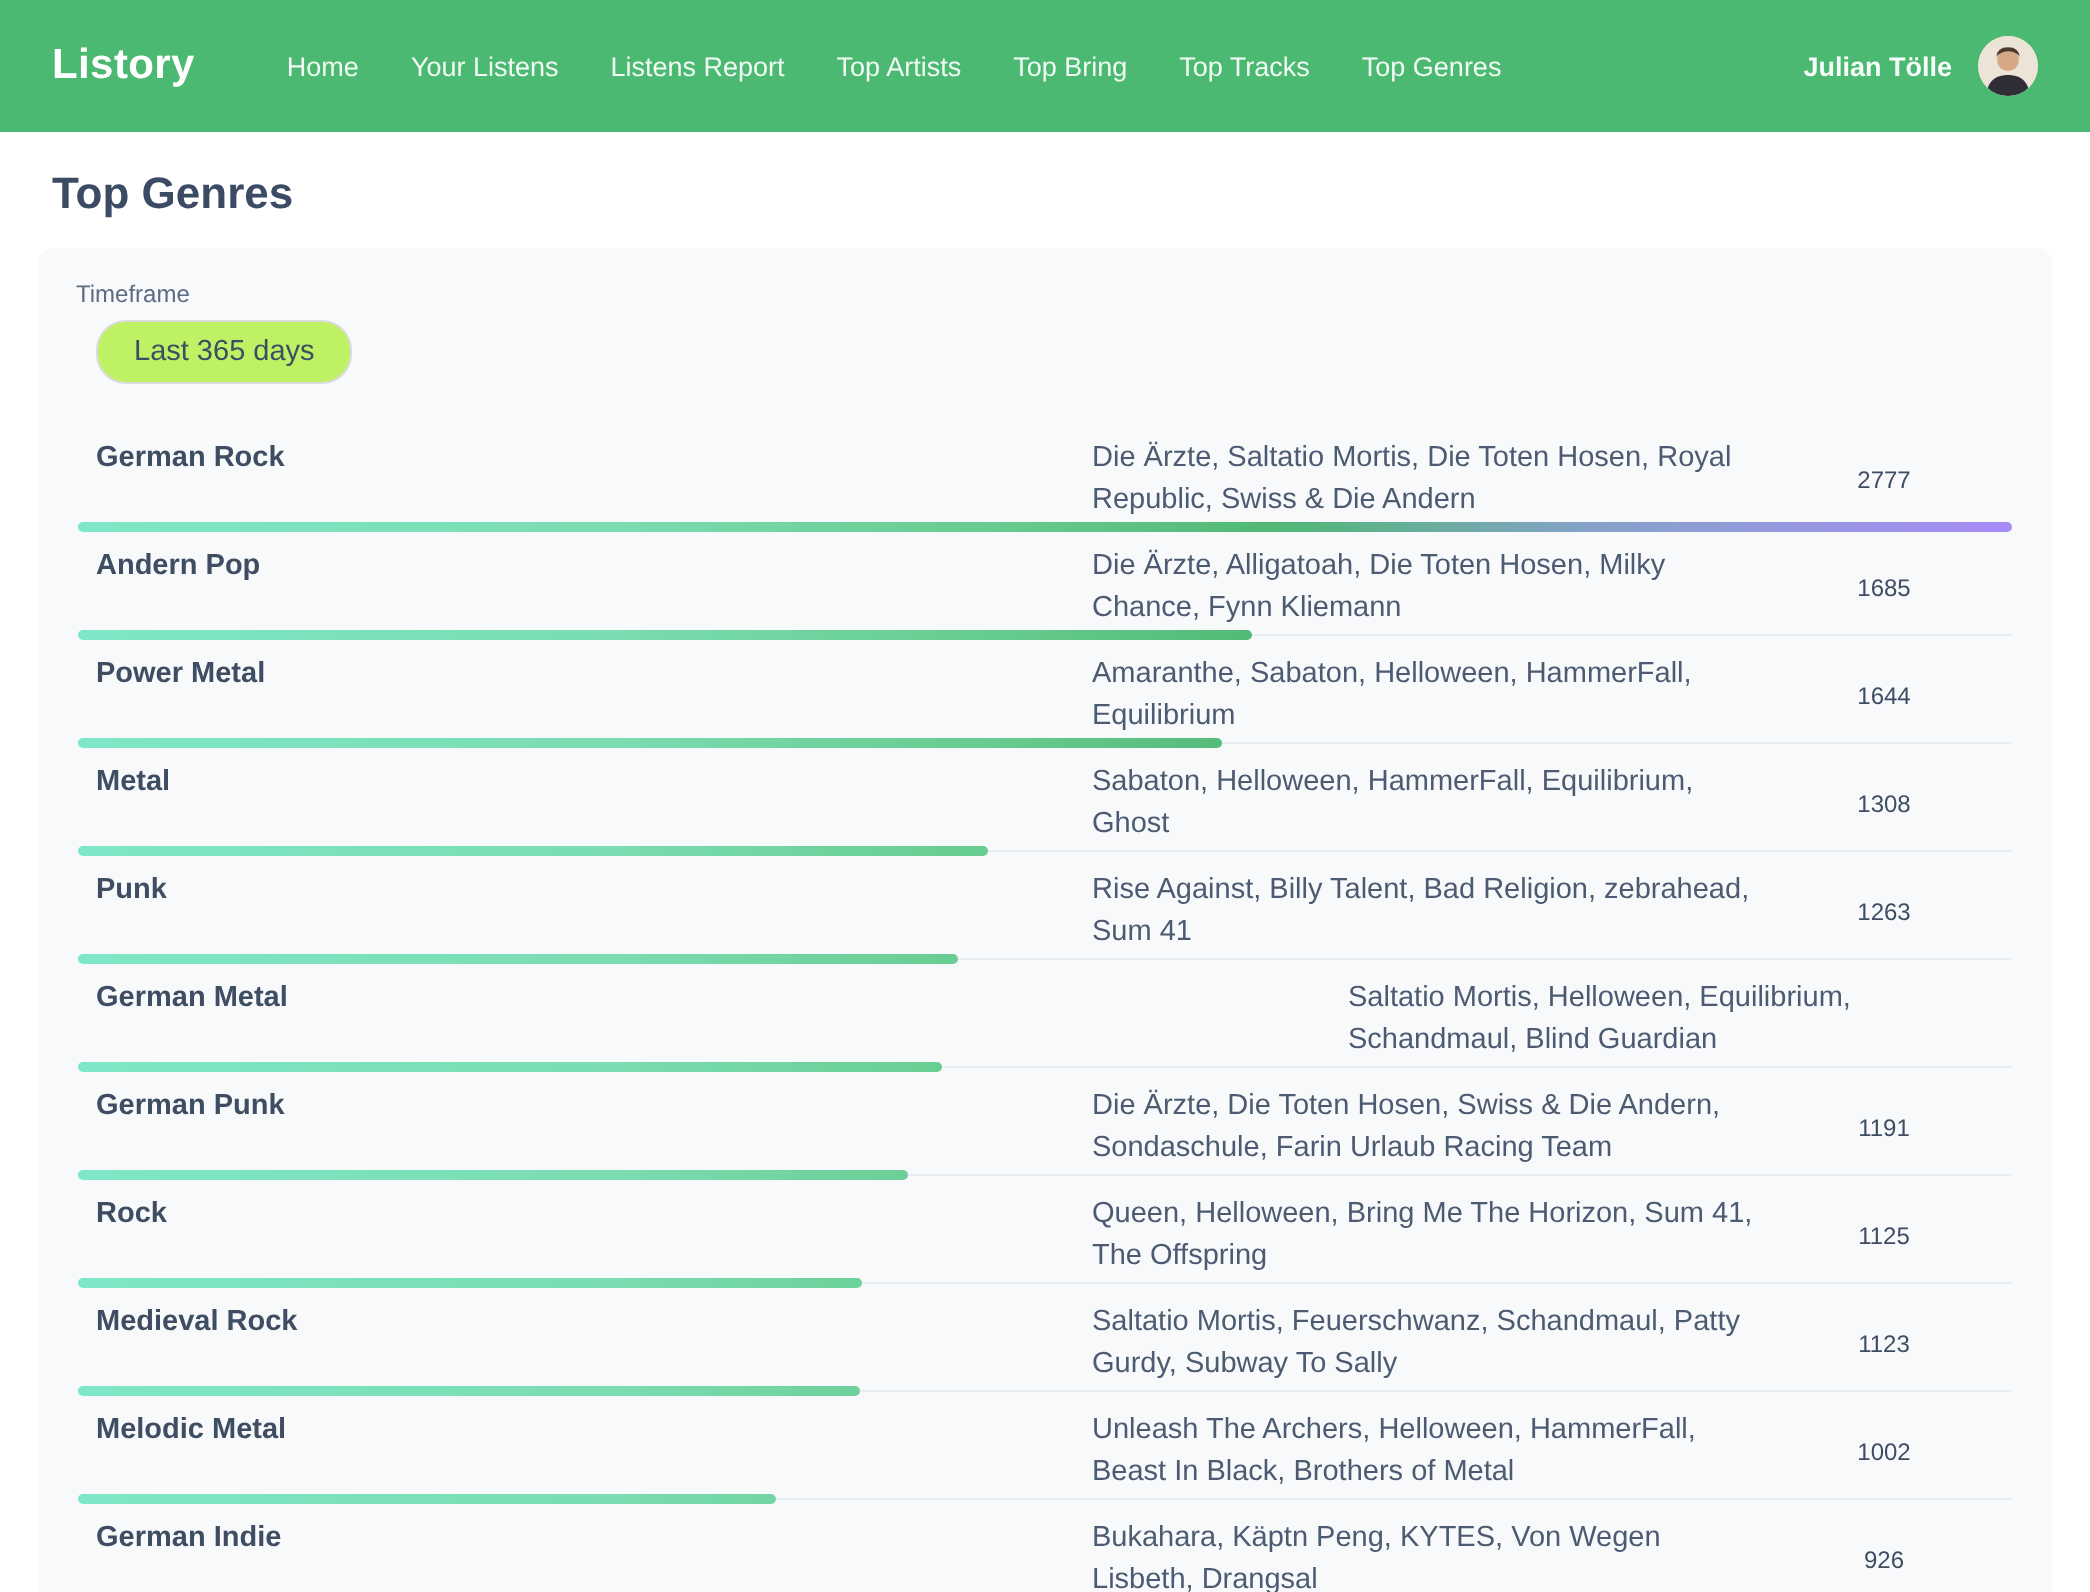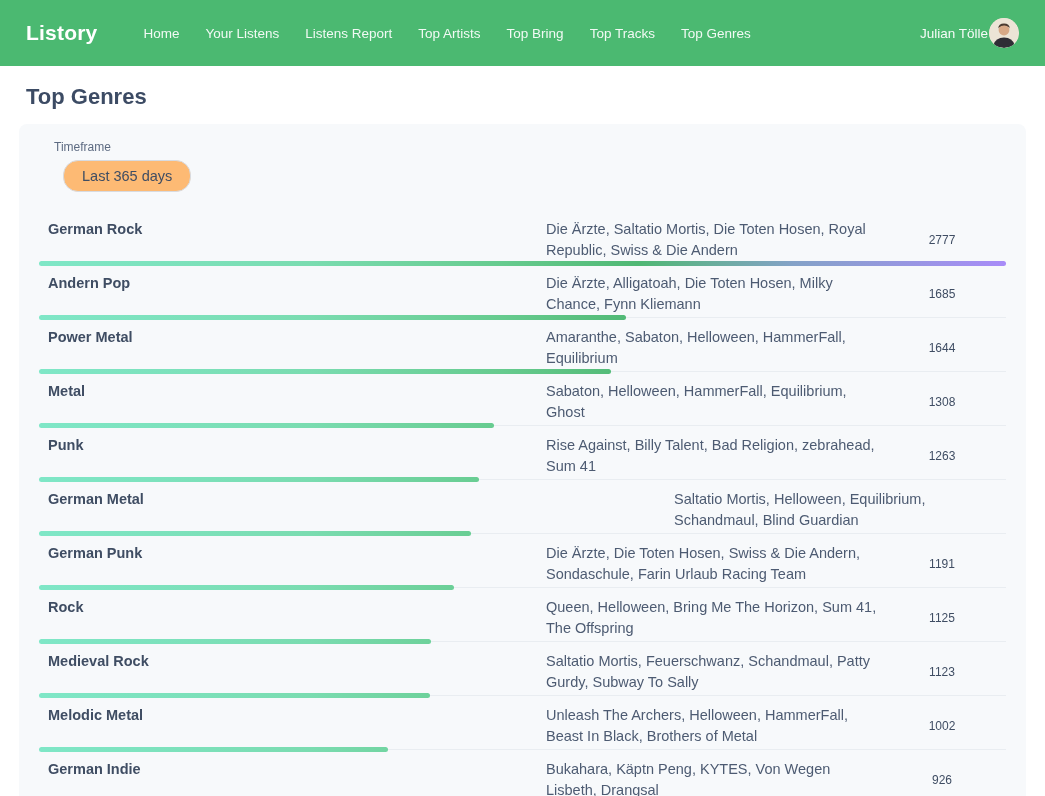--- a/index.html
+++ b/index.html
@@ -7,37 +7,37 @@
   body { font-family: "Liberation Sans", sans-serif; color: #3f4d63; }
 
   
   .navbar {
     height: 66px; background: var(--brand-green, #4bb971);
     display: flex; align-items: center; padding: 0 26px;
   }
   .brand { color: #ffffff; font-size: 21px; font-weight: bold; letter-spacing: .2px; margin-right: 46px; cursor: pointer; }
   .nav-links { display: flex; align-items: center; gap: 26px; flex: 1; }
   .nav-link { color: rgba(255,255,255,0.92); font-size: 13.5px; cursor: pointer; white-space: nowrap; }
-  .nav-user { display: flex; align-items: center; gap: 1px; }
+  .nav-user { display: flex; align-items: center; gap: 13px; font-weight: bold; }
   .nav-username { color: rgba(255,255,255,0.95); font-size: 13.5px; cursor: pointer; }
   .avatar { width: 30px; height: 30px; border-radius: 50%; overflow: hidden; background: #ece4d6; display: block; cursor: pointer; }
 
   
   .main { padding: 18px 26px 0 26px; }
   .page-title { font-size: 22px; font-weight: bold; color: #3c4b64; margin: 0 0 14px 0; }
 
   .card {
     margin: 0 -7px; background: #f7f9fb; border-radius: 8px;
     padding: 14px 16px 24px 16px; min-height: 900px;
   }
 
   .timeframe { margin: 2px 0 20px 3px; }
-  .timeframe-label { font-size: 12px; color: #5d6b82; display: block; margin-bottom: 6px; margin-left: 16px; }
+  .timeframe-label { font-size: 12px; color: #5d6b82; display: block; margin-bottom: 6px; margin-left: 0; }
   .timeframe-btn {
-    margin-left: 25px; background: #fdba74; border: 1px solid #d8dbe0; border-radius: 15px;
+    margin-left: 10px; background: #bef264; border: 1px solid #d8dbe0; border-radius: 15px;
     padding: 7px 18px; font-size: 14.5px; color: #3f4d63; font-family: inherit; cursor: pointer;
   }
 
   
   .genre-list { }
   .genre-row { position: relative; padding: 7px 0 0 0; }
   .row-inner { display: flex; align-items: stretch; padding: 0 4px; min-height: 42px; }
   .genre-name { flex: 1; padding: 2px 10px 0 9px; font-size: 14.5px; font-weight: bold; color: #3f4d63; }
   .genre-artists { width: 332px; font-size: 14.5px; line-height: 21px; color: #4d5b72; }
   .genre-count { width: 128px; display: flex; align-items: center; justify-content: center; font-size: 12px; color: #3f4d63; }

